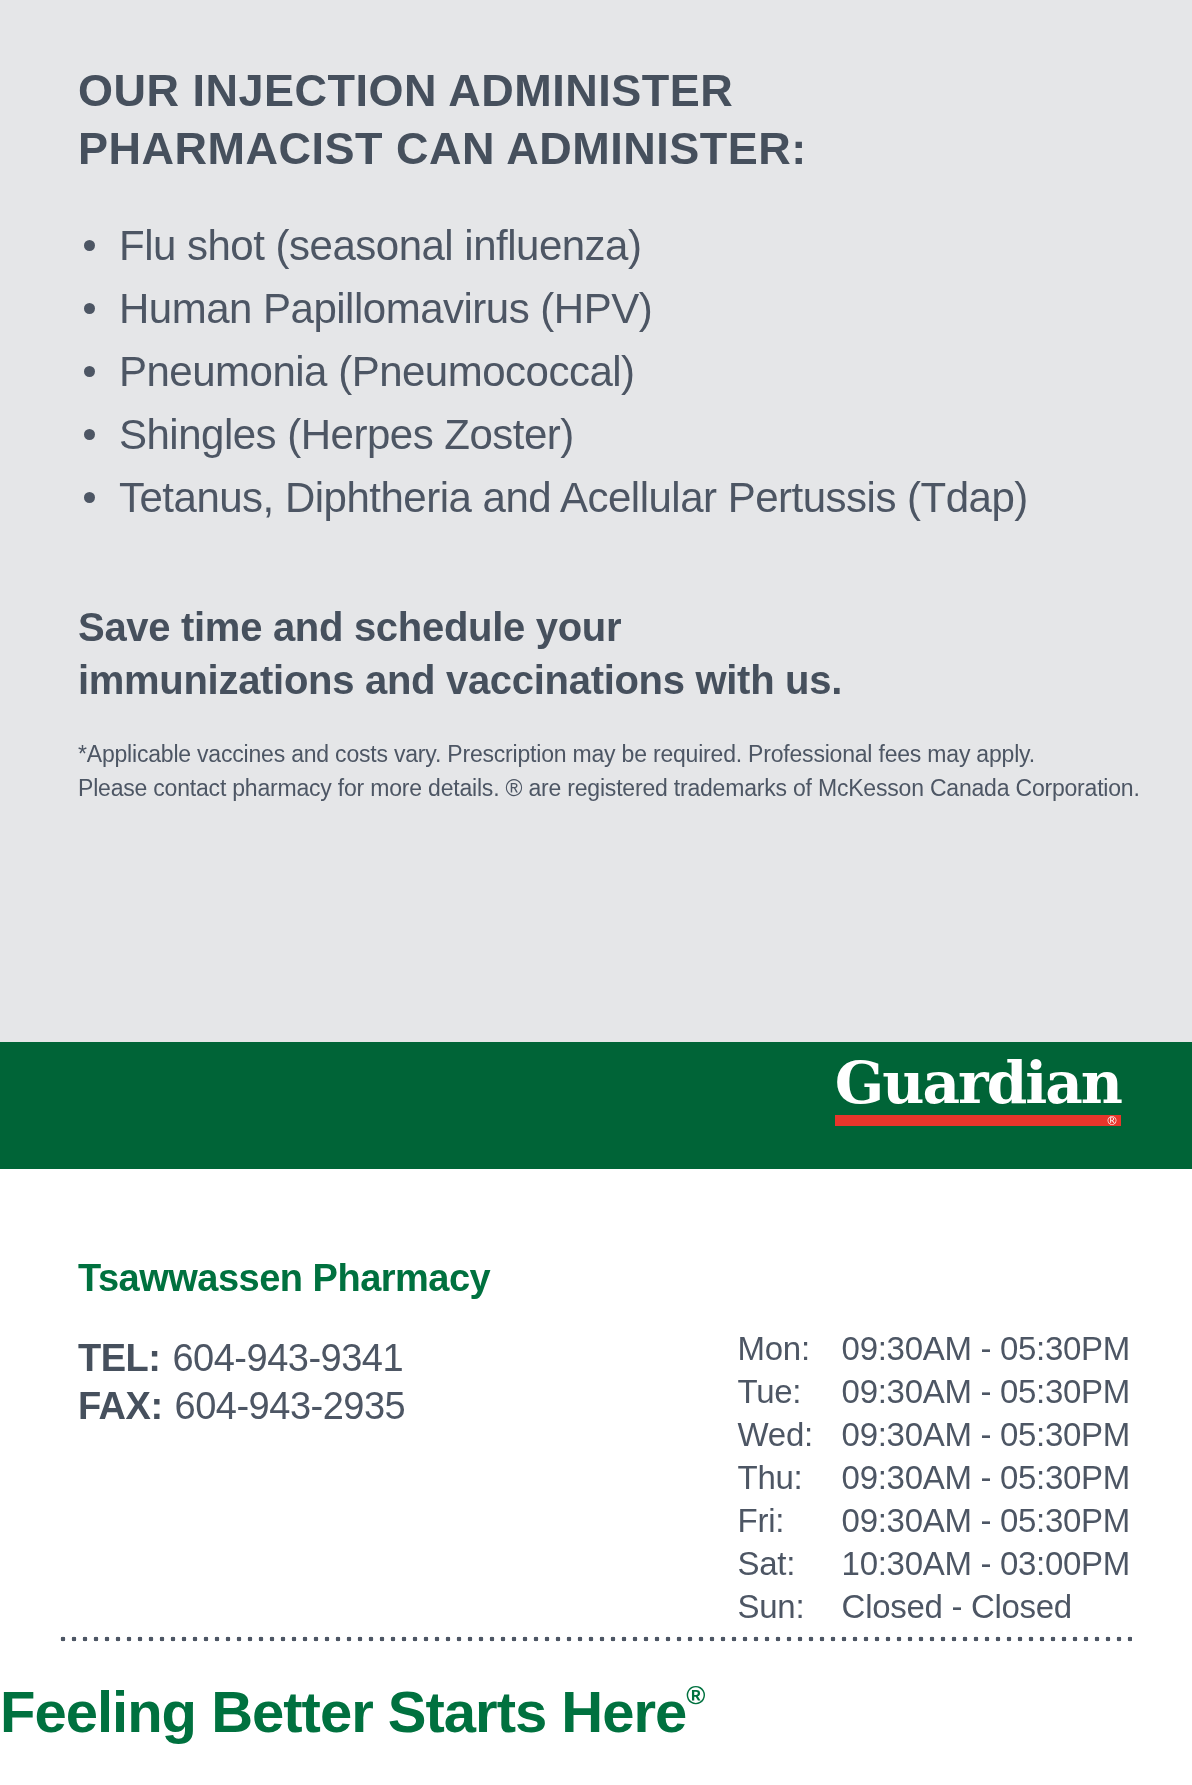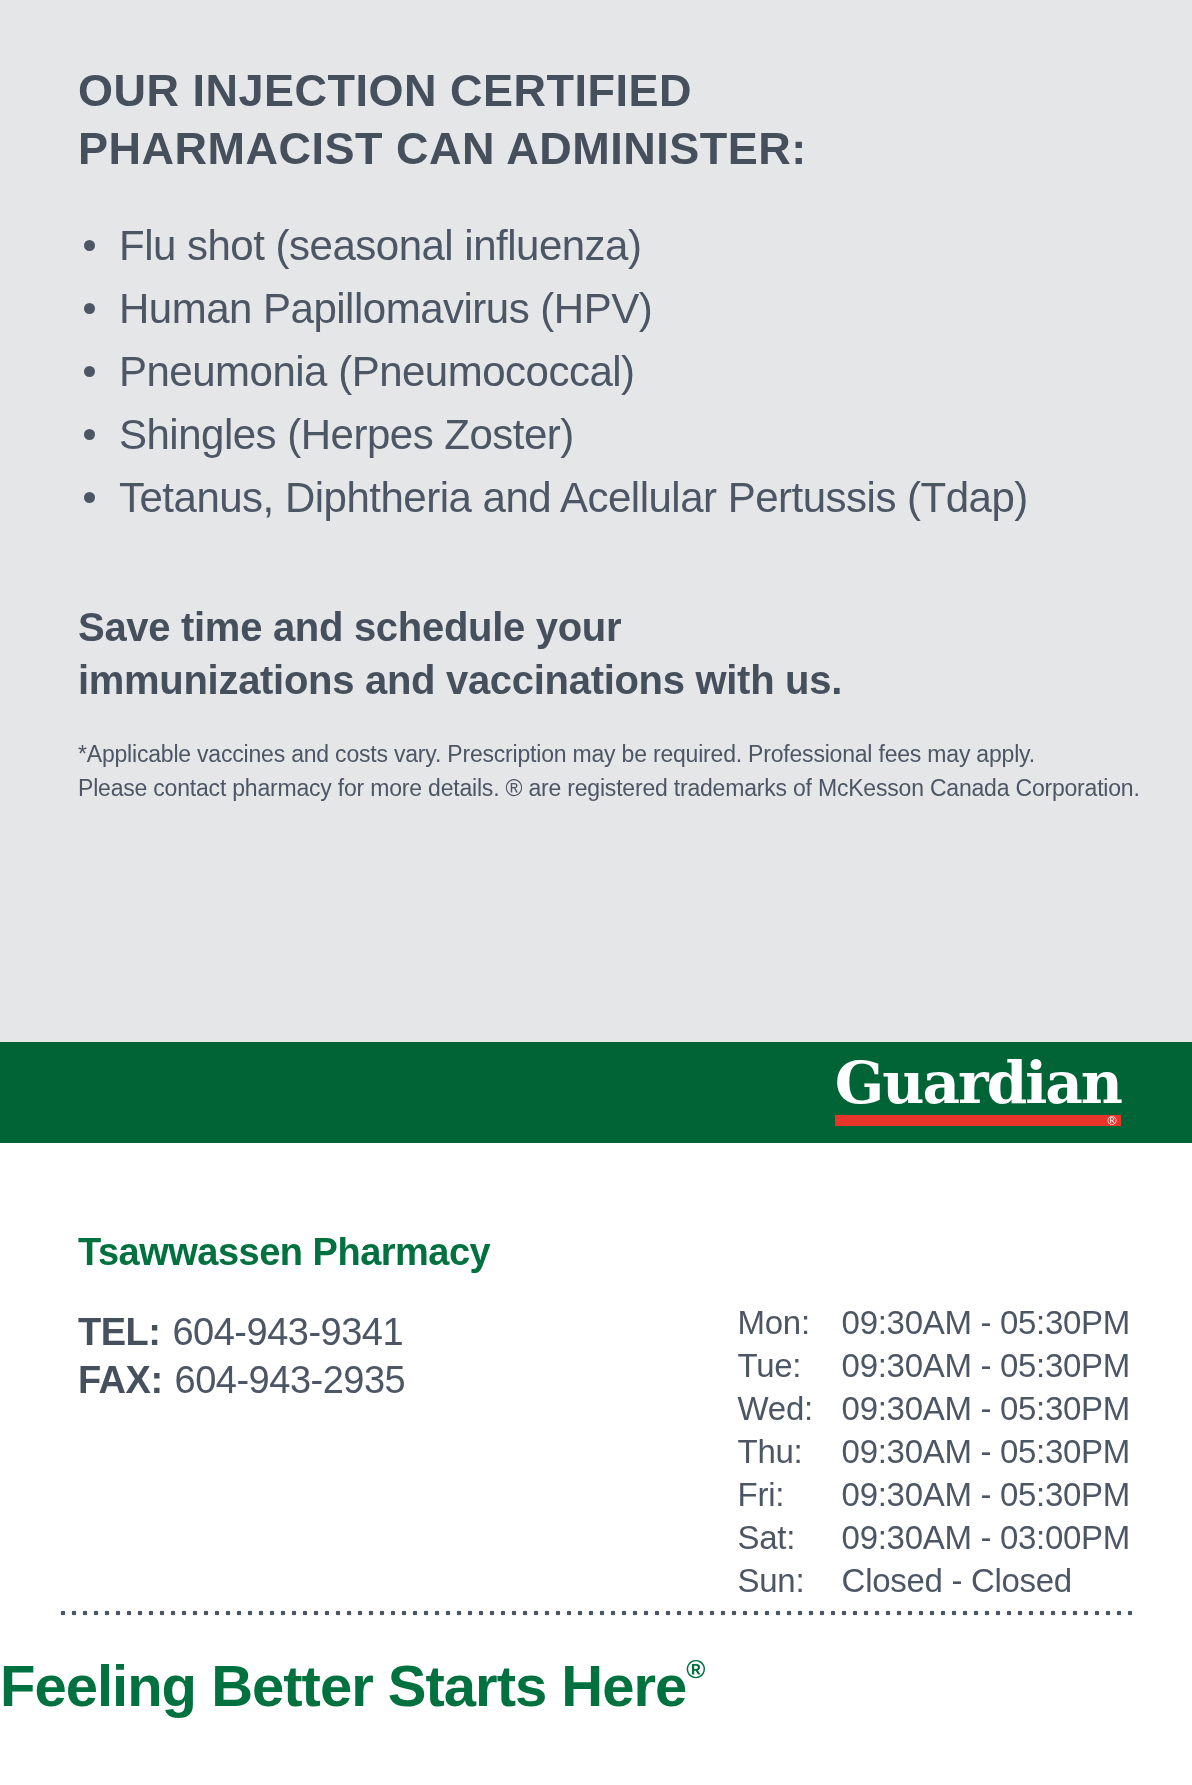--- a/index.html
+++ b/index.html
@@ -60,21 +60,21 @@
     color:#4d5664;
     font-size:23px;
     line-height:34px;
     letter-spacing:-0.2px;
     white-space:nowrap;
   }
 
   
   .brand-band {
     position:relative;
-    width:100%; height:101px;
+    width:100%; height:127px;
     background:#006437;
   }
   .logo {
     position:absolute;
     right:71px; top:15px;
   }
   .logo-text {
     font-family:"DejaVu Serif","Liberation Serif",serif;
     font-weight:bold;
     color:#ffffff;
@@ -159,21 +159,21 @@
     vertical-align:28px;
   }
 </style>
 </head>
 <body>
 
 <div class="page">
 
   <section class="promo">
     <h1 class="headline">
-      <div>OUR INJECTION CERTIFIED</div>
+      <div>OUR INJECTION ADMINISTER</div>
       <div>PHARMACIST CAN ADMINISTER:</div>
     </h1>
 
     <ul class="vaccine-list">
       <li>
         <span class="dot"></span>
         <span class="li-text">Flu shot (seasonal influenza)</span>
       </li>
       <li>
         <span class="dot"></span>
@@ -242,21 +242,21 @@
       <div class="hours-row">
         <span class="hours-day">Thu:</span>
         <span class="hours-time">09:30AM - 05:30PM</span>
       </div>
       <div class="hours-row">
         <span class="hours-day">Fri:</span>
         <span class="hours-time">09:30AM - 05:30PM</span>
       </div>
       <div class="hours-row">
         <span class="hours-day">Sat:</span>
-        <span class="hours-time">09:30AM - 03:00PM</span>
+        <span class="hours-time">10:30AM - 03:00PM</span>
       </div>
       <div class="hours-row">
         <span class="hours-day">Sun:</span>
         <span class="hours-time">Closed - Closed</span>
       </div>
     </div>
   </section>
 
   <div class="dotted-divider"></div>
 

